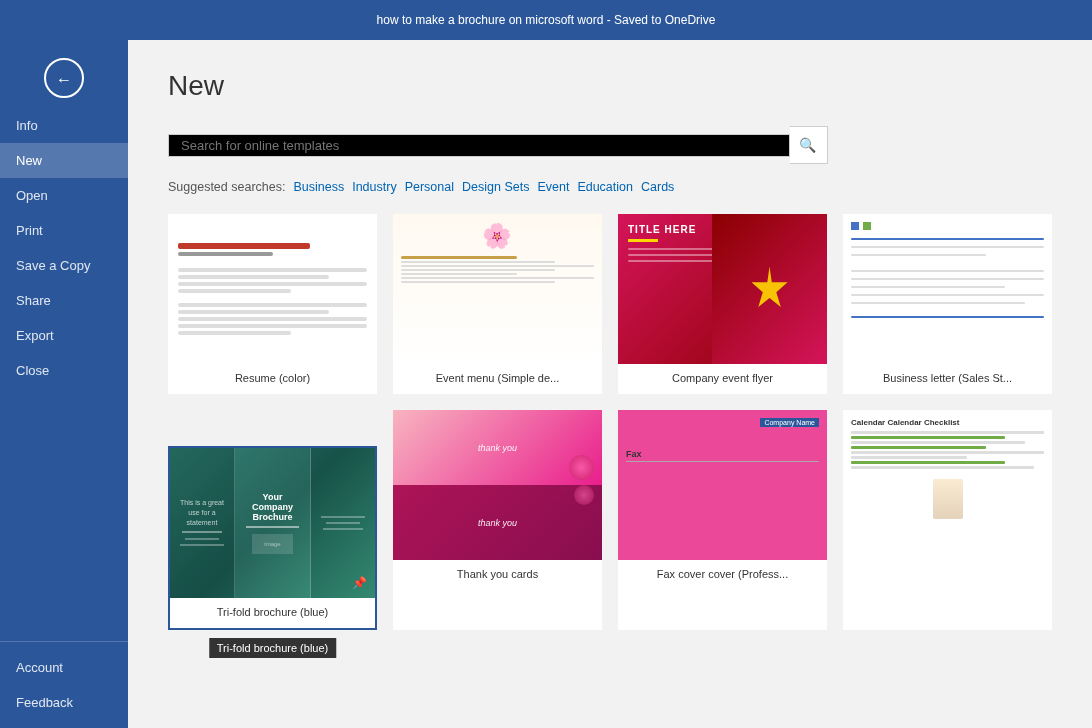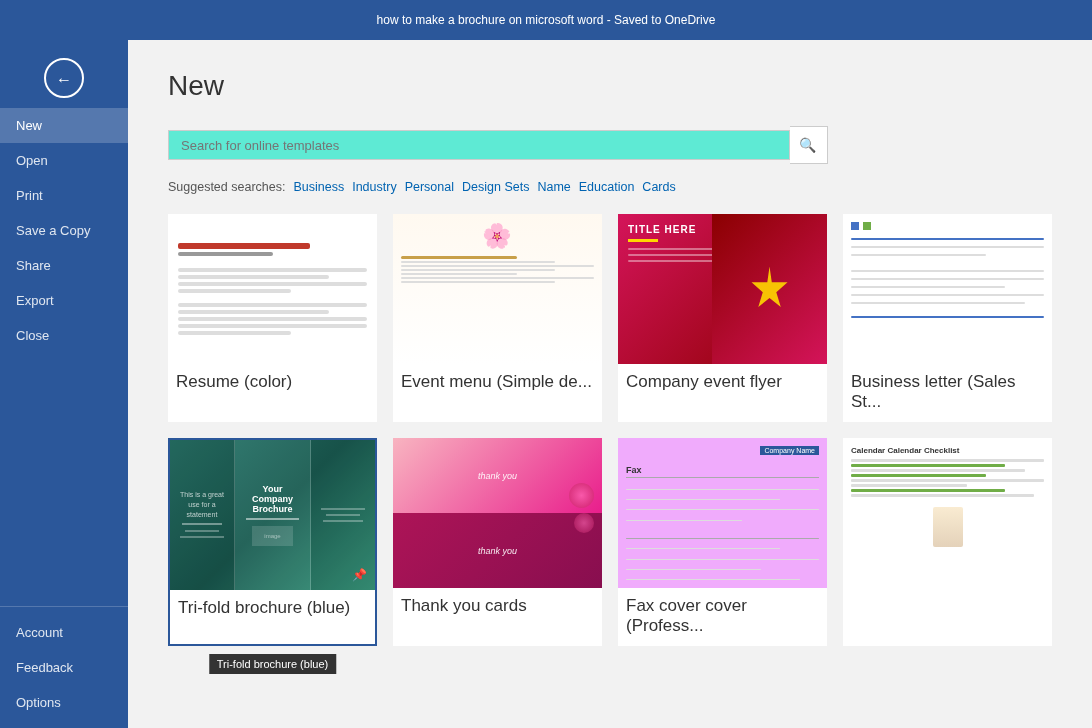--- a/index.html
+++ b/index.html
@@ -93,27 +93,27 @@
 
     .search-bar {
       display: flex;
       align-items: center;
       margin-bottom: 16px;
       max-width: 660px;
     }
 
     .search-input {
       flex: 1;
-      height: 30px;
+      height: 23px;
       border: 1px solid #ccc;
       padding: 0 12px;
       font-size: 13px;
       color: #666;
       outline: none;
-      background: #5eead4;
+      background: #000000;
     }
 
     .search-btn {
       width: 38px;
       height: 38px;
       background: white;
       border: 1px solid #ccc;
       border-left: none;
       display: flex;
       align-items: center;
@@ -152,38 +152,39 @@
     }
 
     .template-card {
       background: white;
       cursor: pointer;
       position: relative;
     }
 
     .template-card.highlighted {
       border: 2px solid #2b579a;
+      margin-top: 36px;
     }
 
     .template-thumb {
       width: 100%;
       height: 150px;
       background: #e8e8e8;
       display: flex;
       align-items: center;
       justify-content: center;
       overflow: hidden;
       position: relative;
     }
 
     .template-label {
       padding: 8px 8px 10px;
-      font-size: 17px;
+      font-size: 11px;
       color: #333;
-      text-align: left;
+      text-align: center;
     }
 
     
     .pin-icon {
       position: absolute;
       bottom: 8px;
       right: 8px;
       color: #777;
       font-size: 12px;
     }
@@ -273,25 +274,25 @@
       align-items: center;
       padding: 8px;
     }
     .event-flower { font-size: 24px; margin-bottom: 4px; }
     .event-lines { width: 100%; }
 
     
     .fax-mock {
       width: 100%;
       height: 100%;
-      background: #f0abfc;
+      background: #ec4899;
       padding: 8px;
       display: flex;
       flex-direction: column;
-      gap: 8px;
+      gap: 20px;
     }
     .fax-header { font-size: 9px; font-weight: bold; color: #333; border-bottom: 1px solid #aaa; padding-bottom: 2px; margin-bottom: 2px; }
     .fax-row { height: 3px; background: #ddd; border-radius: 1px; margin: 1px 0; }
     .fax-badge { align-self: flex-end; background: #2b579a; color: white; font-size: 7px; padding: 1px 4px; margin-bottom: 2px; }
 
     
     .calendar-mock {
       width: 100%;
       height: 100%;
       background: white;
@@ -325,20 +326,23 @@
 </div>
 
 <div class="main-layout">
 
   <div class="sidebar">
     <div class="back-btn">
       <span>←</span>
     </div>
 
     <div class="sidebar-nav">
+      <div class="sidebar-item">
+        <span>Info</span>
+      </div>
       <div class="sidebar-item active">
         <span>New</span>
       </div>
       <div class="sidebar-item">
         <span>Open</span>
       </div>
       <div class="sidebar-item">
         <span>Print</span>
       </div>
       <div class="sidebar-item">
@@ -355,44 +359,41 @@
       </div>
     </div>
 
     <div class="sidebar-bottom">
       <div class="sidebar-divider"></div>
       <div class="sidebar-item">
         <span>Account</span>
       </div>
       <div class="sidebar-item">
         <span>Feedback</span>
-      </div>
-      <div class="sidebar-item">
-        <span>Options</span>
       </div>
     </div>
   </div>
 
   <div class="main-content">
     <h1 class="page-title">New</h1>
 
     <div class="search-bar">
       <input class="search-input" type="text" placeholder="Search for online templates" style="">
       <button class="search-btn">
         <span>🔍</span>
       </button>
     </div>
 
     <div class="suggested-searches">
       <span class="suggested-label">Suggested searches:</span>
       <a class="suggested-link">Business</a>
       <a class="suggested-link">Industry</a>
       <a class="suggested-link">Personal</a>
       <a class="suggested-link">Design Sets</a>
-      <a class="suggested-link">Name</a>
+      <a class="suggested-link">Event</a>
       <a class="suggested-link">Education</a>
       <a class="suggested-link">Cards</a>
     </div>
 
     <div class="template-grid">
 
       <div class="template-card">
         <div class="template-thumb tmpl-resume">
           <div class="doc-lines">
             <div class="doc-line colored short" style="height:6px;background:#c0392b;width:70%"></div>

